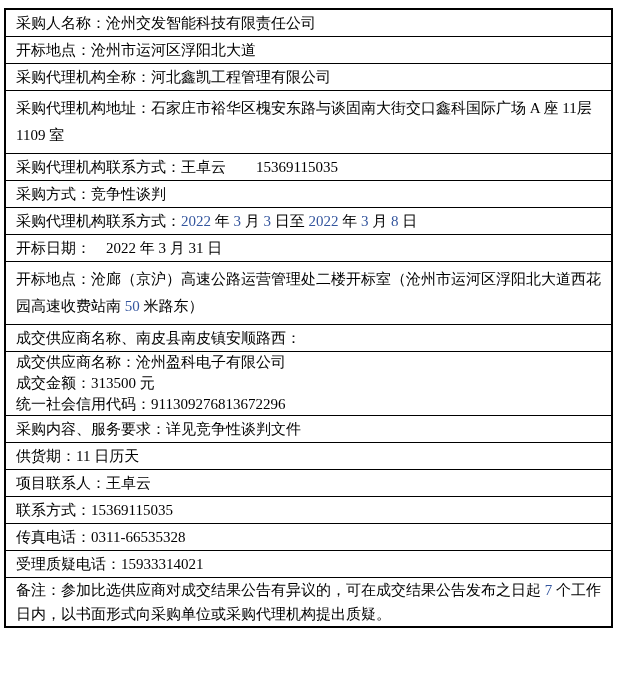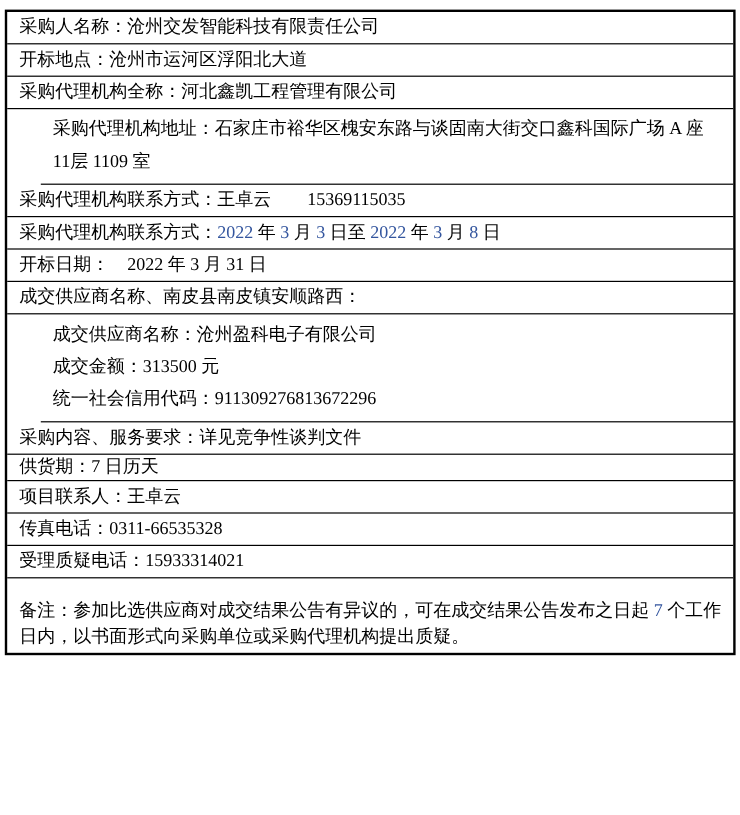--- a/index.html
+++ b/index.html
@@ -15,23 +15,23 @@
     border:2px solid #000;
     background:#fff;
   }
   .row{
     box-sizing:border-box;
     border-bottom:1px solid #000;
     font-size:15px;
     line-height:22px;
     padding:2px 10px;
   }
-  .row:last-child{border-bottom:none;margin-top:14px;}
+  .row:last-child{border-bottom:none;}
   
-  .row:nth-child(4), .row:nth-child(9){line-height:27px;padding:4px 10px;margin-left:28px;}
+  .row:nth-child(4), .row:nth-child(9){line-height:27px;padding:4px 10px;}
   
   .row:nth-child(11){line-height:21px;padding:0 10px;}
   
   .row:nth-child(18){line-height:24px;padding:0 10px;}
   .line{min-height:1em;}
   .num-blue{color:var(--num-blue,#33559E);}
 </style>
 </head>
 <body>
 
@@ -45,41 +45,50 @@
     <div class="row">
       <div class="line"><span>采购代理机构全称：河北鑫凯工程管理有限公司</span></div>
     </div>
     <div class="row">
       <div class="line"><span>采购代理机构地址：石家庄市裕华区槐安东路与谈固南大街交口鑫科国际广场 A 座 11层 1109 室</span></div>
     </div>
     <div class="row">
       <div class="line"><span>采购代理机构联系方式：王卓云　　15369115035</span></div>
     </div>
     <div class="row">
+      <div class="line"><span>采购方式：竞争性谈判</span></div>
+    </div>
+    <div class="row">
       <div class="line"><span>采购代理机构联系方式：</span><span class="num-blue">2022</span><span> 年 </span><span class="num-blue">3</span><span> 月 </span><span class="num-blue">3</span><span> 日至 </span><span class="num-blue">2022</span><span> 年 </span><span class="num-blue">3</span><span> 月 </span><span class="num-blue">8</span><span> 日</span></div>
     </div>
     <div class="row">
       <div class="line"><span>开标日期：　2022 年 3 月 31 日</span></div>
+    </div>
+    <div class="row">
+      <div class="line"><span>开标地点：沧廊（京沪）高速公路运营管理处二楼开标室（沧州市运河区浮阳北大道西花园高速收费站南 </span><span class="num-blue">50</span><span> 米路东）</span></div>
     </div>
     <div class="row">
       <div class="line"><span>成交供应商名称、南皮县南皮镇安顺路西：</span></div>
     </div>
     <div class="row">
       <div class="line"><span>成交供应商名称：沧州盈科电子有限公司</span></div>
       <div class="line"><span>成交金额：313500 元</span></div>
       <div class="line"><span>统一社会信用代码：911309276813672296</span></div>
     </div>
     <div class="row">
       <div class="line"><span>采购内容、服务要求：详见竞争性谈判文件</span></div>
     </div>
     <div class="row">
-      <div class="line"><span>供货期：7 日历天</span></div>
+      <div class="line"><span>供货期：11 日历天</span></div>
     </div>
     <div class="row">
       <div class="line"><span>项目联系人：王卓云</span></div>
+    </div>
+    <div class="row">
+      <div class="line"><span>联系方式：15369115035</span></div>
     </div>
     <div class="row">
       <div class="line"><span>传真电话：0311-66535328</span></div>
     </div>
     <div class="row">
       <div class="line"><span>受理质疑电话：15933314021</span></div>
     </div>
     <div class="row">
       <div class="line"><span>备注：参加比选供应商对成交结果公告有异议的，可在成交结果公告发布之日起 </span><span class="num-blue">7</span><span> 个工作日内，以书面形式向采购单位或采购代理机构提出质疑。</span></div>
     </div>

